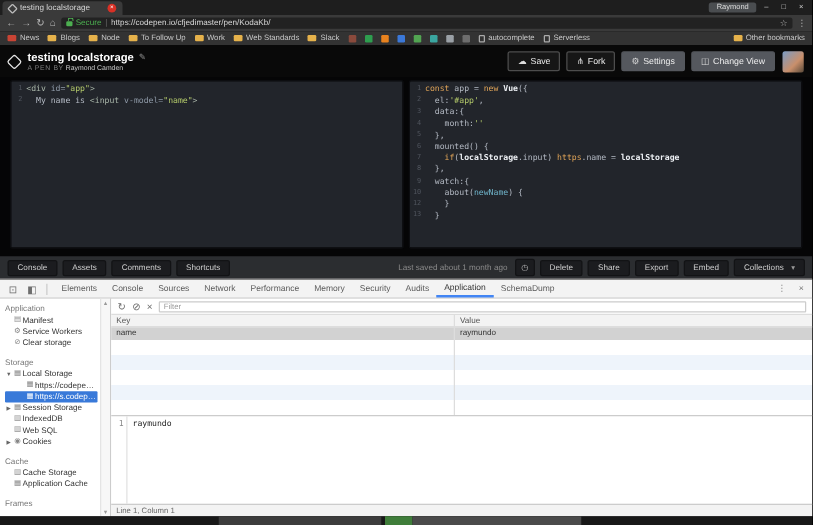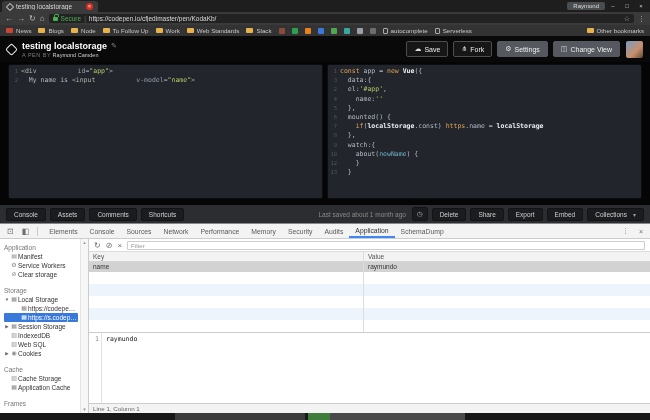--- a/index.html
+++ b/index.html
@@ -63,21 +63,21 @@
   .code { flex:1; background:#22252b; padding-top:2px; font-family:"DejaVu Sans Mono", monospace; font-size:6.5px; overflow:hidden; }
   .cl { display:flex; line-height:9.2px; height:9.2px; }
   .ln { width:12px; text-align:right; padding-right:3px; color:#50555e; font-size:5.5px; flex:none; }
   .ct { white-space:pre; }
   .tok-k { color:#e0a458; }
   .tok-s { color:#b3c96a; }
   .tok-v { color:#6fb3c9; }
   .tok-b { color:#edf0f4; font-weight:bold; }
   .tok-p { color:#b4bac4; }
   .tok-t { color:#a9b6a9; }
-  .tok-a { color:#8f9aa8;margin-left:37px; }
+  .tok-a { color:#8f9aa8; }
 
   
   .console-bar { height:18px; background:#2b2d30; display:flex; align-items:center; padding:0 6px; gap:4px; }
   .cpill { background:#1b1c1f; border:1px solid #121315; color:#cfcfcf; font-size:6.5px; border-radius:2px; padding:2px 7px; }
   .cb-spacer { flex:1; }
   .saved { color:#8a8a8a; font-size:6.5px; margin-right:2px; }
   .cpill.ico { padding:2px 4px; color:#bbb; }
   .ccaret { color:#999; font-size:6px; margin-left:6px; }
 
   
@@ -262,42 +262,42 @@
           </div>
         </div>
       </div>
       <div class="panel">
         <div class="code">
           <div class="cl">
             <span class="ln">1</span>
             <span class="ct"><span class="tok-k">const </span><span class="tok-p">app = </span><span class="tok-k">new </span><span class="tok-b">Vue</span><span class="tok-p">({</span></span>
           </div>
           <div class="cl">
+            <span class="ln">2</span>
+            <span class="ct"><span class="tok-p">  el:</span><span class="tok-s">'#app'</span><span class="tok-p">,</span></span>
+          </div>
+          <div class="cl">
             <span class="ln">3</span>
             <span class="ct"><span class="tok-p">  data:{</span></span>
           </div>
           <div class="cl">
-            <span class="ln">2</span>
-            <span class="ct"><span class="tok-p">  el:</span><span class="tok-s">'#app'</span><span class="tok-p">,</span></span>
-          </div>
-          <div class="cl">
             <span class="ln">4</span>
-            <span class="ct"><span class="tok-p">    name:</span><span class="tok-s">''</span></span>
+            <span class="ct"><span class="tok-p">    month:</span><span class="tok-s">''</span></span>
           </div>
           <div class="cl">
             <span class="ln">5</span>
             <span class="ct"><span class="tok-p">  },</span></span>
           </div>
           <div class="cl">
             <span class="ln">6</span>
             <span class="ct"><span class="tok-p">  mounted() {</span></span>
           </div>
           <div class="cl">
             <span class="ln">7</span>
-            <span class="ct"><span class="tok-p">    </span><span class="tok-k">if</span><span class="tok-p">(</span><span class="tok-b">localStorage</span><span class="tok-p">.const) </span><span class="tok-k">https</span><span class="tok-p">.name = </span><span class="tok-b">localStorage</span></span>
+            <span class="ct"><span class="tok-p">    </span><span class="tok-k">if</span><span class="tok-p">(</span><span class="tok-b">localStorage</span><span class="tok-p">.input) </span><span class="tok-k">https</span><span class="tok-p">.name = </span><span class="tok-b">localStorage</span></span>
           </div>
           <div class="cl">
             <span class="ln">8</span>
             <span class="ct"><span class="tok-p">  },</span></span>
           </div>
           <div class="cl">
             <span class="ln">9</span>
             <span class="ct"><span class="tok-p">  watch:{</span></span>
           </div>
           <div class="cl">

